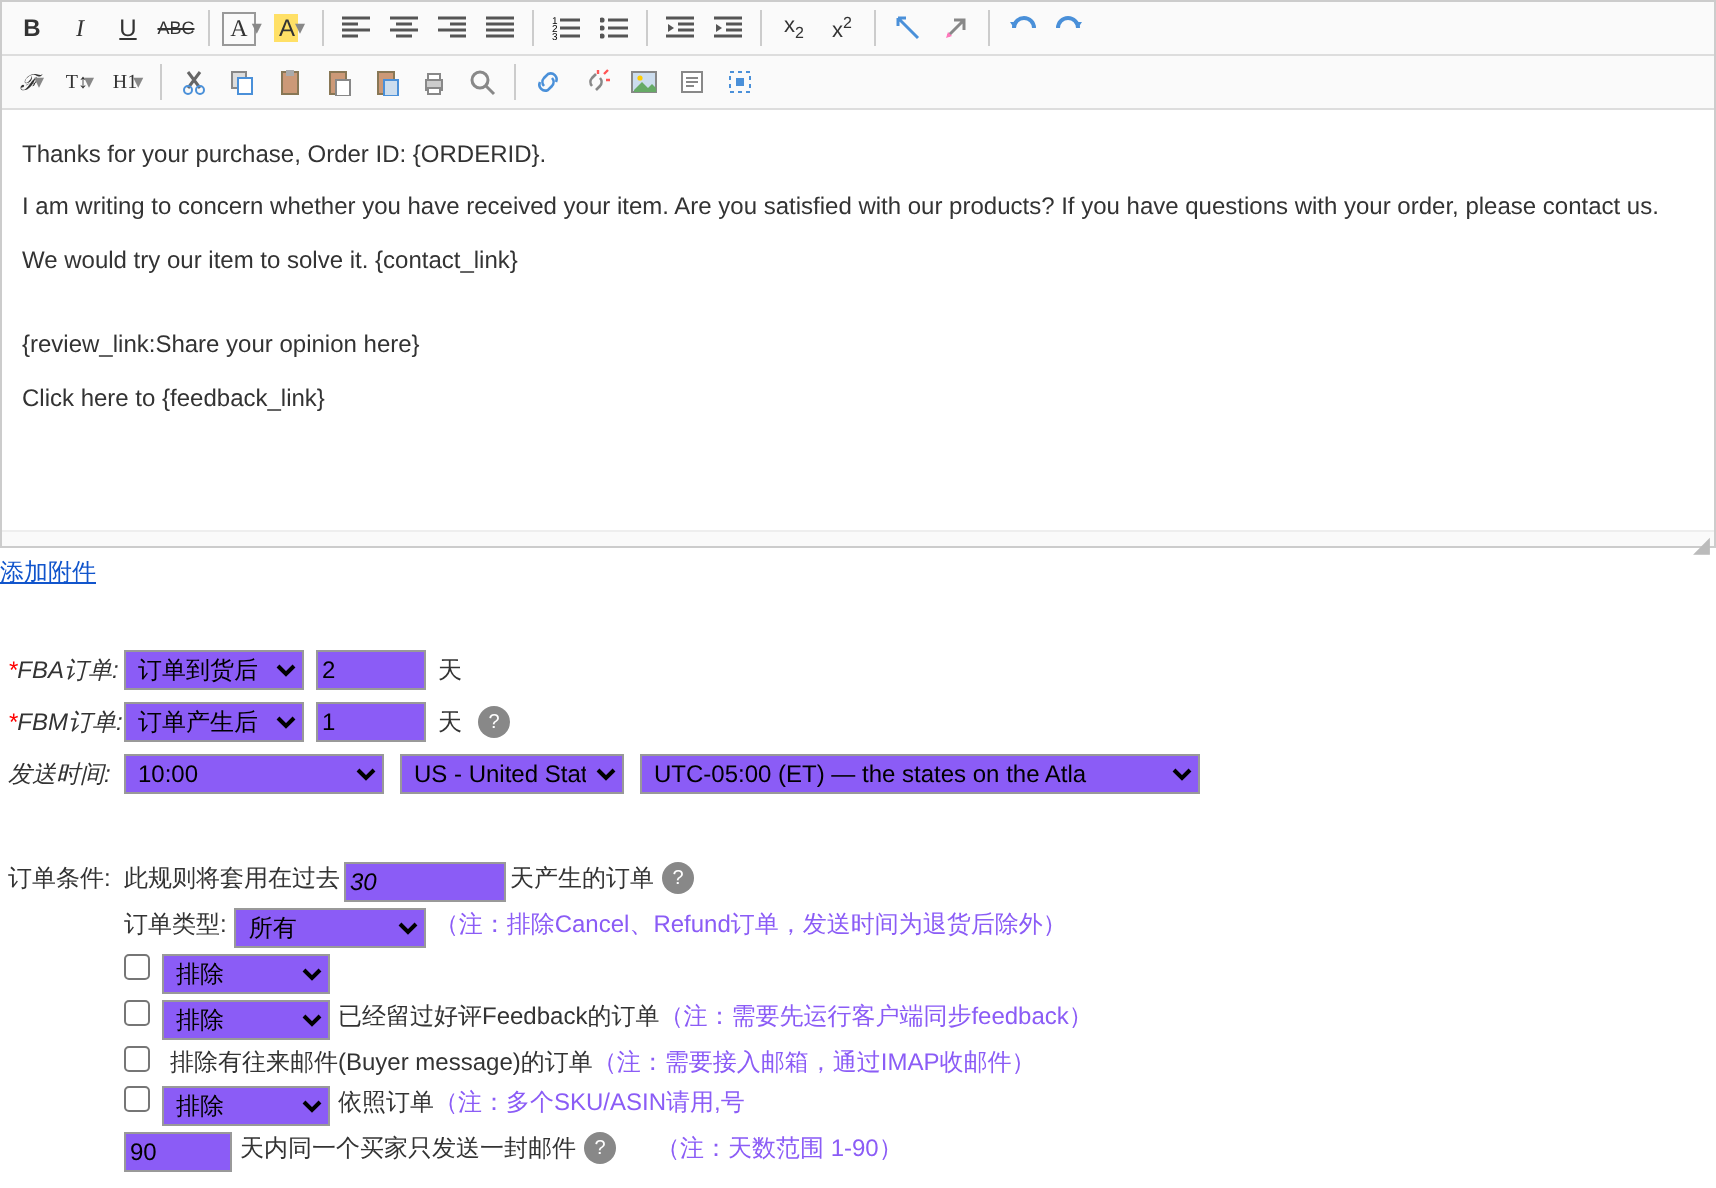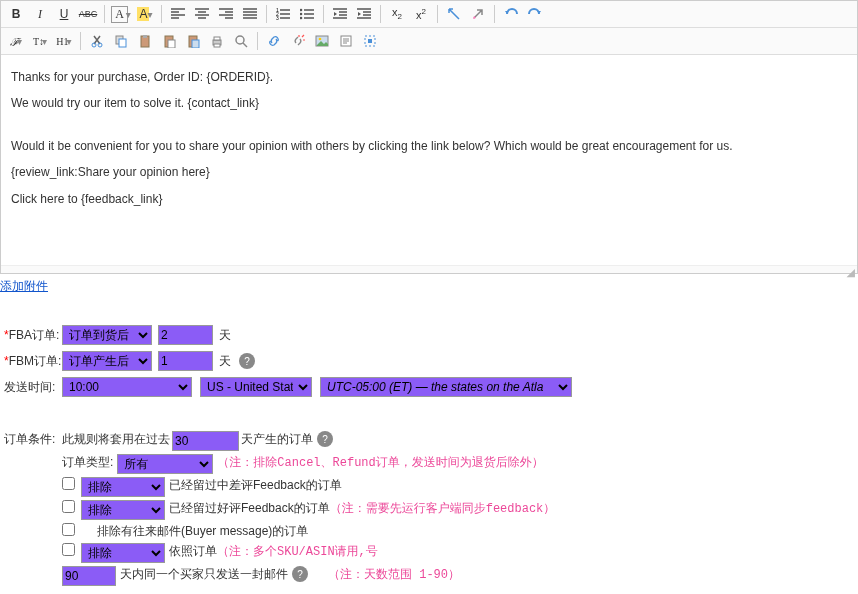--- a/index.html
+++ b/index.html
@@ -9,40 +9,40 @@
 .toolbar-row2 { background: #fafafa; border-bottom: 1px solid #ddd; padding: 3px 4px; display: flex; align-items: center; gap: 2px; }
 .tb-btn { width: 22px; height: 20px; display: inline-flex; align-items: center; justify-content: center; cursor: pointer; font-size: 12px; border: 1px solid transparent; }
 .sep { width: 1px; height: 18px; background: #ccc; margin: 0 3px; }
 .dd { font-size: 10px; color: #888; margin-left: -2px; }
 .editor-body { padding: 12px 20px 10px 10px; min-height: 200px; font-size: 12px; line-height: 1.7; color: #333; position: relative; overflow-y: scroll; height: 210px; }
 .editor-body p { margin-bottom: 6px; }
 .resize-handle { text-align: right; color: #bbb; font-size: 11px; padding: 0 2px; border-top: 1px solid #eee; background: #fafafa; height: 8px; }
 .attach-link { color: #1155cc; font-size: 12px; text-decoration: underline; cursor: pointer; margin-left: 0; }
 .form-section { margin-top: 30px; padding: 0 0 0 4px; }
 .form-row { display: flex; align-items: center; margin-bottom: 6px; font-size: 12px; }
-.row-label { width: 58px; color: #333; font-size: 12px; }
+.row-label { width: 58px; color: #333; font-size: 12px; font-style: italic; }
 .red-star::before { content: "*"; color: #f00; }
 select, input[type="text"] { border: 1px solid #999; font-size: 12px; padding: 1px 2px; height: 20px; background: #8b5cf6; }
 .sel-90 { width: 90px; }
 .txt-55 { width: 55px; }
 .unit { margin: 0 4px 0 6px; font-size: 12px; }
 .help-circle { display: inline-flex; width: 16px; height: 16px; border-radius: 50%; background: #888; color: #fff; align-items: center; justify-content: center; font-size: 10px; margin-left: 4px; cursor: pointer; }
 .sel-time { width: 130px; }
 .sel-country { width: 112px; margin-left: 8px; }
-.sel-tz { width: 252px; margin-left: 8px; font-style: italic; }
+.sel-tz { width: 280px; margin-left: 8px; }
 .conditions { margin-top: 34px; padding-left: 4px; font-size: 12px; }
 .cond-row { display: flex; align-items: flex-start; margin-bottom: 4px; }
 .cond-label { width: 58px; }
 .cond-body { flex: 1; }
 .cond-line { display: flex; align-items: flex-start; margin-bottom: 3px; flex-wrap: nowrap; }
-.note-red { color: #ec4899; font-size: 12px; font-family: Liberation Mono, monospace; }
+.note-red { color: #8b5cf6; font-size: 12px; }
 .sel-type { width: 96px; margin: 0 4px 0 4px; }
 .sel-exclude { width: 84px; margin: 0 4px; }
 .chk { margin-right: 2px; }
-.txt-past { width: 67px; margin: 0 2px; }
+.txt-past { width: 81px; margin: 0 2px; font-style: italic; }
 .txt-sku { width: 500px; margin: 0 4px 0 2px; }
 .txt-days { width: 54px; margin-right: 4px; }
 svg { display: block; }
 .hl-yellow { background: #ffe066; padding: 0 2px; }
 .font-a { border: 1px solid #999; font-family: serif; padding: 0 3px; }
 .tb-sel { font-size: 11px; font-family: serif; }
 </style>
 </head>
 <body>
 
@@ -240,23 +240,23 @@
       </span>
     <span class="tb-btn">
         <svg width="14" height="14">
           <rect x="2" y="2" width="10" height="10" fill="none" stroke="#4a90d9" stroke-dasharray="2"></rect>
           <path d="M5 5h4v4h-4z" fill="#4a90d9"></path>
         </svg>
       </span>
   </div>
   <div class="editor-body">
     <p>Thanks for your purchase, Order ID: {ORDERID}.</p>
+    <p>I am writing to concern whether you have received your item. Are you satisfied with our products? If you have questions with your order, please contact us.</p>
     <p>We would try our item to solve it. {contact_link}</p>
     <p style="height:10px"></p>
-    <p>Would it be convenient for you to share your opinion with others by clicking the link below? Which would be great encouragement for us.</p>
     <p>{review_link:Share your opinion here}</p>
     <p>Click here to {feedback_link}</p>
 
   </div>
   <div class="resize-handle">◢</div>
 </div>
 
 <a class="attach-link">添加附件</a>
 
 <div class="form-section">
@@ -292,31 +292,31 @@
         <span class="help-circle">?</span>
       </div>
       <div class="cond-line">
         <span>订单类型:</span>
         <select class="sel-type"><option>所有</option></select>
         <span class="note-red">（注：排除Cancel、Refund订单，发送时间为退货后除外）</span>
       </div>
       <div class="cond-line">
         <input type="checkbox" class="chk" style="">
         <select class="sel-exclude"><option>排除</option></select>
-        <span>已经留过中差评Feedback的订单</span>
       </div>
       <div class="cond-line">
         <input type="checkbox" class="chk" style="">
         <select class="sel-exclude"><option>排除</option></select>
         <span>已经留过好评Feedback的订单</span>
         <span class="note-red">（注：需要先运行客户端同步feedback）</span>
       </div>
       <div class="cond-line">
         <input type="checkbox" class="chk" style="">
-        <span style="margin-left:20px">排除有往来邮件(Buyer message)的订单</span>
+        <span style="margin-left:8px">排除有往来邮件(Buyer message)的订单</span>
+        <span class="note-red">（注：需要接入邮箱，通过IMAP收邮件）</span>
       </div>
       <div class="cond-line">
         <input type="checkbox" class="chk" style="">
         <select class="sel-exclude"><option>排除</option></select>
         <span>依照订单</span>
         <span class="note-red">（注：多个SKU/ASIN请用,号</span>
       </div>
       <div class="cond-line">
         <input type="text" class="txt-days" value="90" style="">
         <span>天内同一个买家只发送一封邮件</span>

